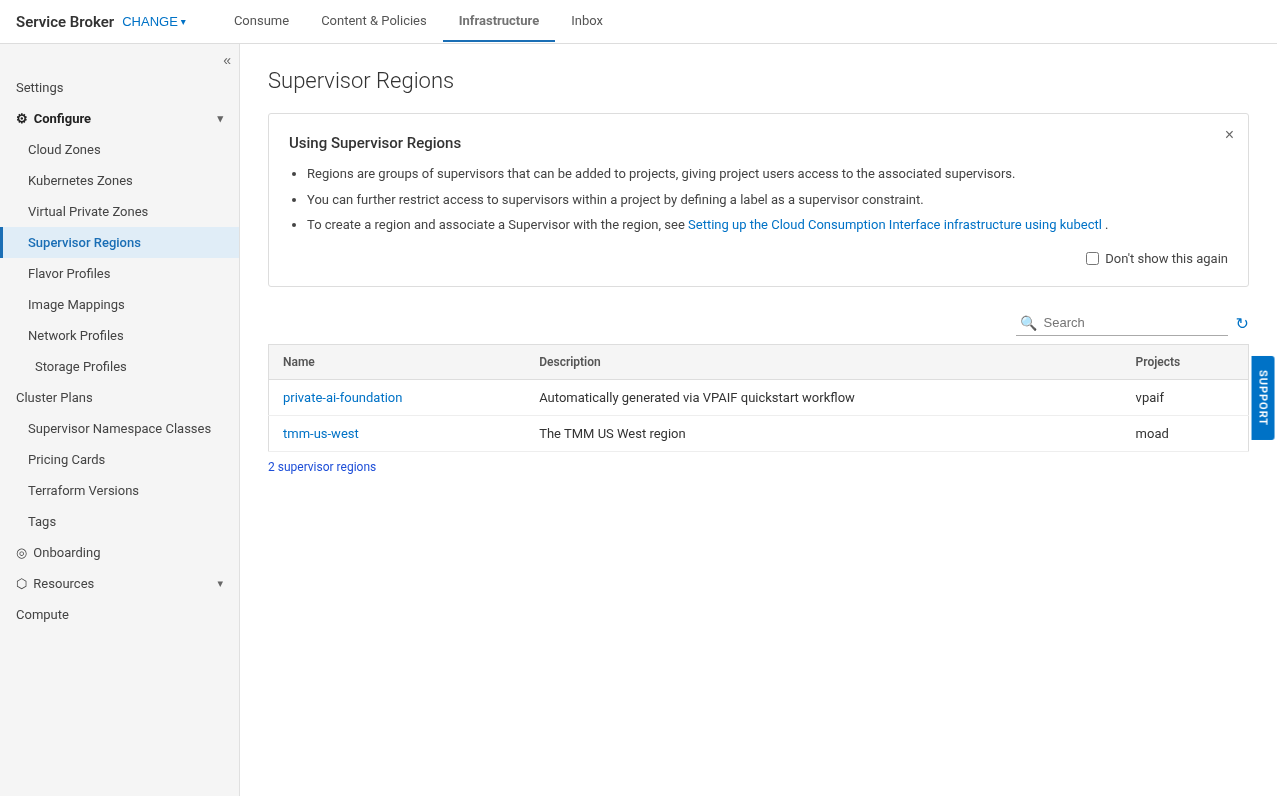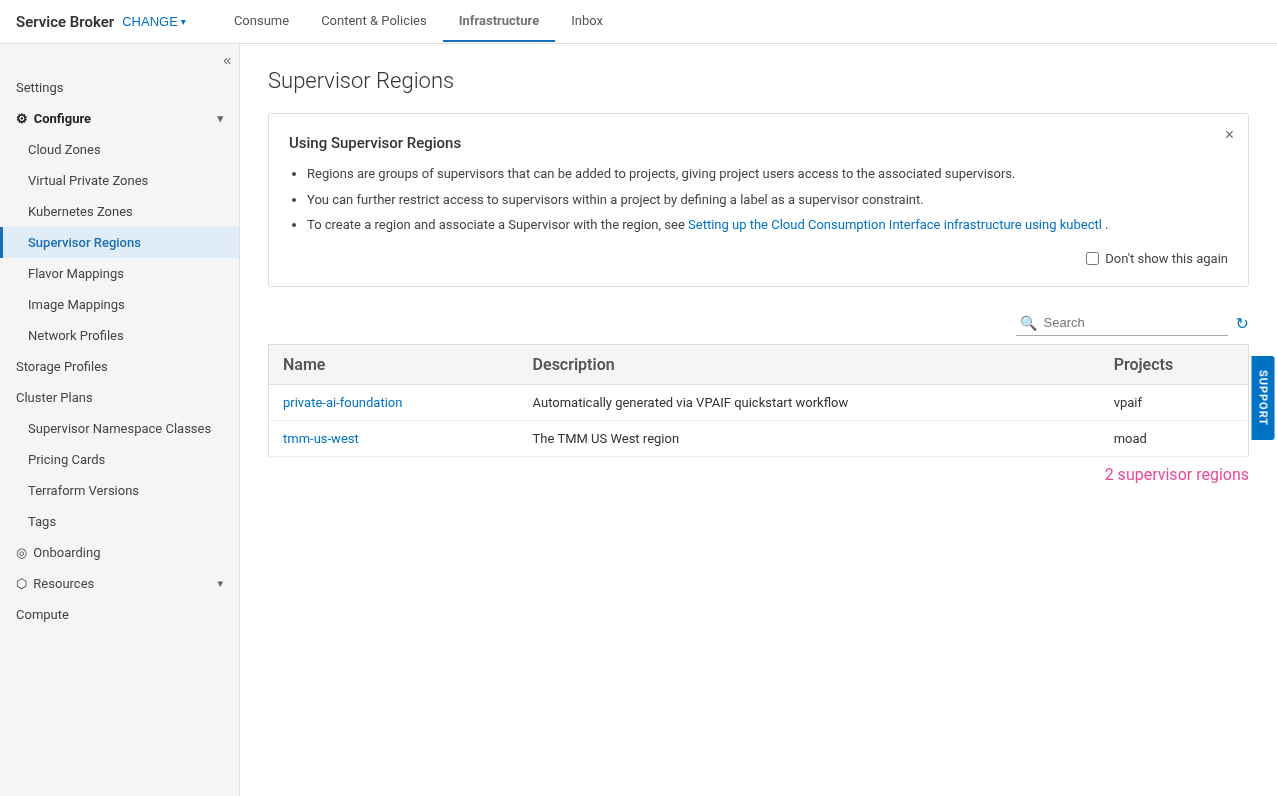--- a/index.html
+++ b/index.html
@@ -44,24 +44,24 @@
 
     
     .table-toolbar { display: flex; justify-content: flex-end; align-items: center; margin-bottom: 8px; gap: 8px; }
     .search-box { display: flex; align-items: center; border-bottom: 1px solid #aaa; padding: 4px 4px; gap: 6px; }
     .search-box input { border: none; outline: none; font-size: 13px; width: 180px; background: transparent; }
     .search-icon { color: #888; font-size: 14px; }
     .refresh-btn { background: none; border: none; cursor: pointer; color: #0072c6; font-size: 16px; }
 
     
     .data-table { width: 100%; border-collapse: collapse; border: 1px solid #ddd; }
-    .data-table th { background: #f5f5f5; text-align: left; padding: 10px 14px; font-size: 16px; font-weight: 600; color: #555; border-bottom: 1px solid #ddd; }
+    .data-table th { background: #f5f5f5; text-align: left; padding: 10px 14px; font-size: 12px; font-weight: 600; color: #555; border-bottom: 1px solid #ddd; }
     .data-table td { padding: 10px 14px; font-size: 13px; color: #333; border-bottom: 1px solid #eee; vertical-align: middle; }
     .data-table td a { color: #0072c6; text-decoration: none; }
-    .table-footer { display: flex; justify-content: flex-end; padding: 8px 0; font-size: 16px; color: #ec4899; }
+    .table-footer { display: flex; padding: 8px 0; font-size: 12px; color: #1d4ed8; }
 
     
     .support-tab { position: fixed; right: -28px; top: 50%; transform: translateY(-50%) rotate(90deg); background: #0072c6; color: #fff; font-size: 11px; font-weight: 600; letter-spacing: 1px; padding: 5px 14px; cursor: pointer; border-radius: 3px 3px 0 0; z-index: 100; }
   </style>
 </head>
 <body>
 
 <div class="top-bar">
   <span class="top-bar-brand">Service Broker</span>
   <button class="change-btn">
@@ -92,38 +92,38 @@
         <span>⚙</span>
         <span>Configure</span>
       </div>
       <span class="caret-icon">▾</span>
     </div>
 
     <div class="sidebar-item" style="padding-left:28px">
       <span>Cloud Zones</span>
     </div>
     <div class="sidebar-item" style="padding-left:28px">
+      <span>Kubernetes Zones</span>
+    </div>
+    <div class="sidebar-item" style="padding-left:28px">
       <span>Virtual Private Zones</span>
-    </div>
-    <div class="sidebar-item" style="padding-left:28px">
-      <span>Kubernetes Zones</span>
     </div>
     <div class="sidebar-item active" style="padding-left:25px">
       <span>Supervisor Regions</span>
     </div>
     <div class="sidebar-item" style="padding-left:28px">
-      <span>Flavor Mappings</span>
+      <span>Flavor Profiles</span>
     </div>
     <div class="sidebar-item" style="padding-left:28px">
       <span>Image Mappings</span>
     </div>
     <div class="sidebar-item" style="padding-left:28px">
       <span>Network Profiles</span>
     </div>
-    <div class="sidebar-item" style="padding-left:16px">
+    <div class="sidebar-item" style="padding-left:35px">
       <span>Storage Profiles</span>
     </div>
     <div class="sidebar-item" style="padding-left:16px">
       <span>Cluster Plans</span>
     </div>
     <div class="sidebar-item" style="padding-left:28px">
       <span>Supervisor Namespace Classes</span>
     </div>
     <div class="sidebar-item" style="padding-left:28px">
       <span>Pricing Cards</span>

